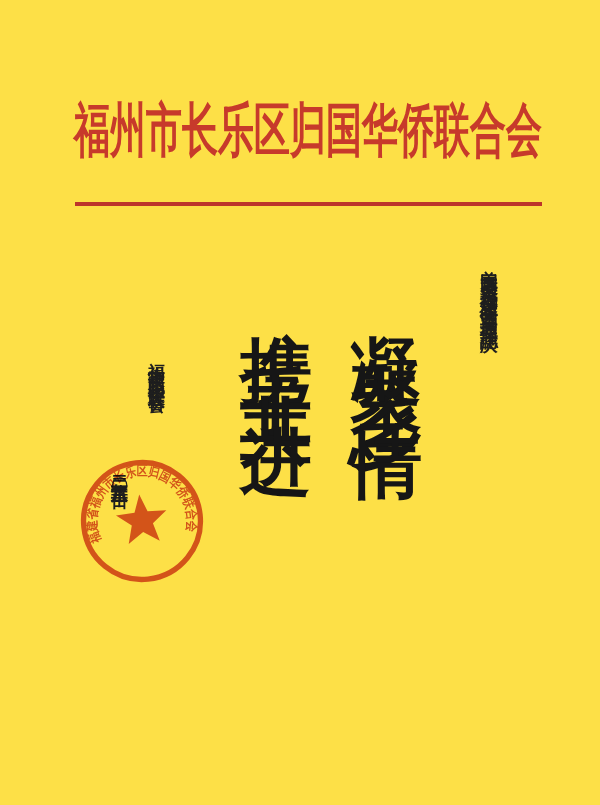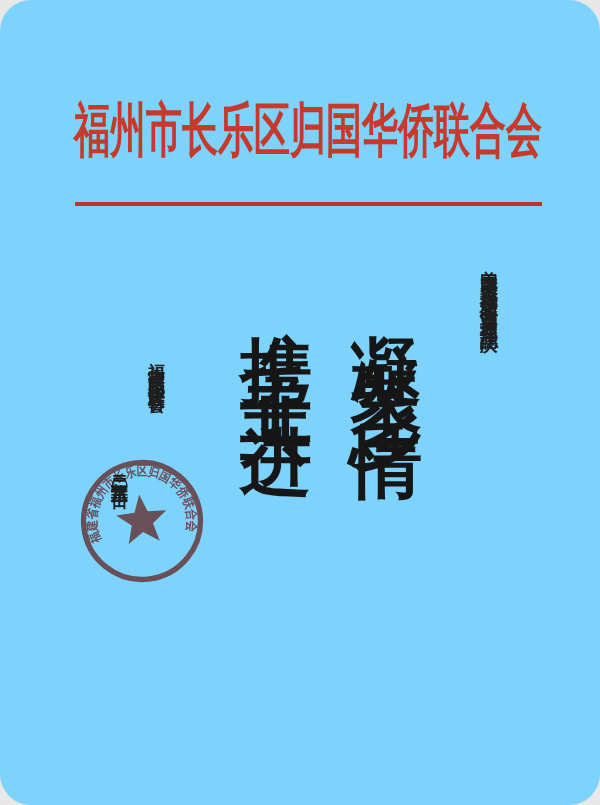--- a/index.html
+++ b/index.html
@@ -1,23 +1,22 @@
 <!DOCTYPE html>
 <html><head>
 <meta charset="utf-8">
 <style>
   html, body { margin: 0; padding: 0; background: #e8e8e8; }
   .page {
     position: relative;
     width: 600px; height: 805px;
-    background: #7dd3fc;
+    background: #fde047;
     overflow: hidden;
     font-family: "Liberation Serif", serif;
     margin: 0 auto;
-    border-radius: 31px;
   }
   
   .header-title {
     position: absolute;
     left: 74px; top: 101px;
     width: 470px;
     font-size: 36px;
     line-height: 1;
     font-weight: 900;
     letter-spacing: 0px;

